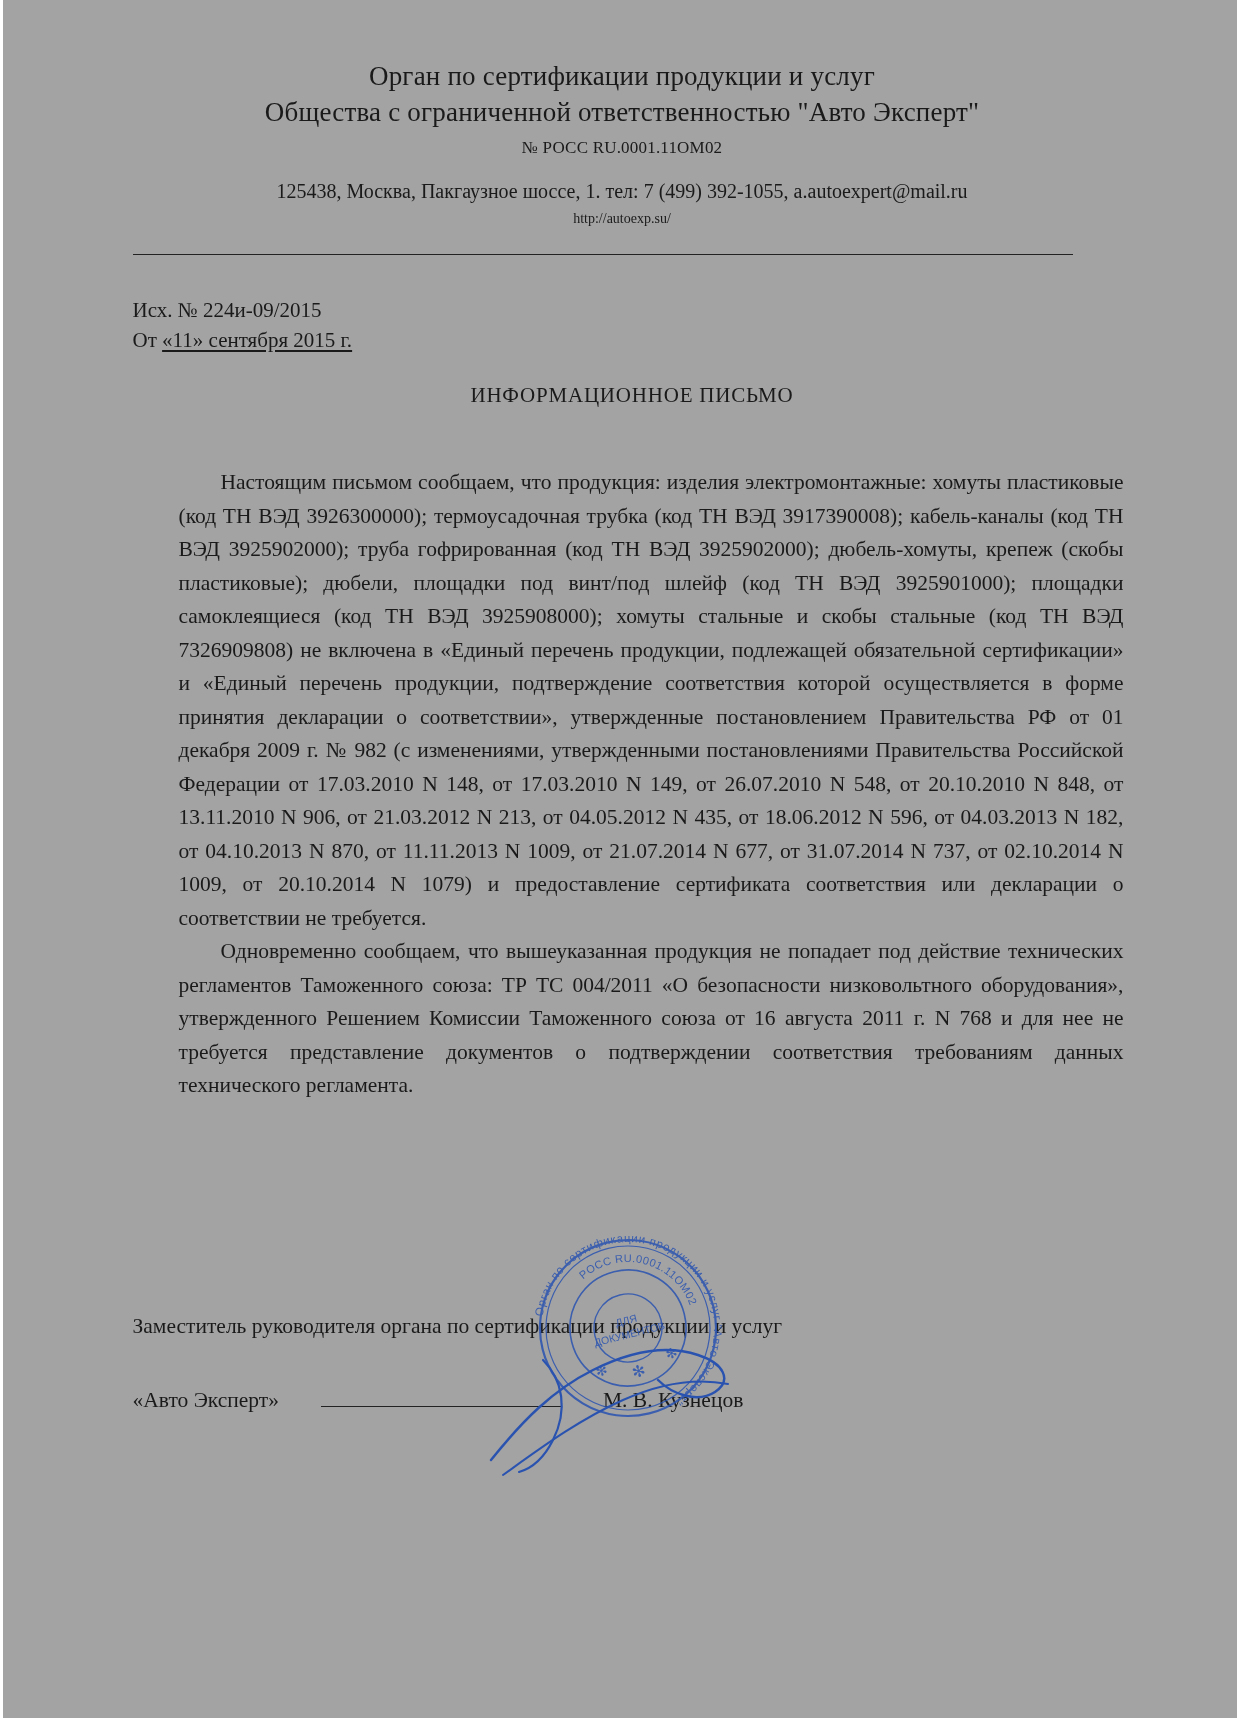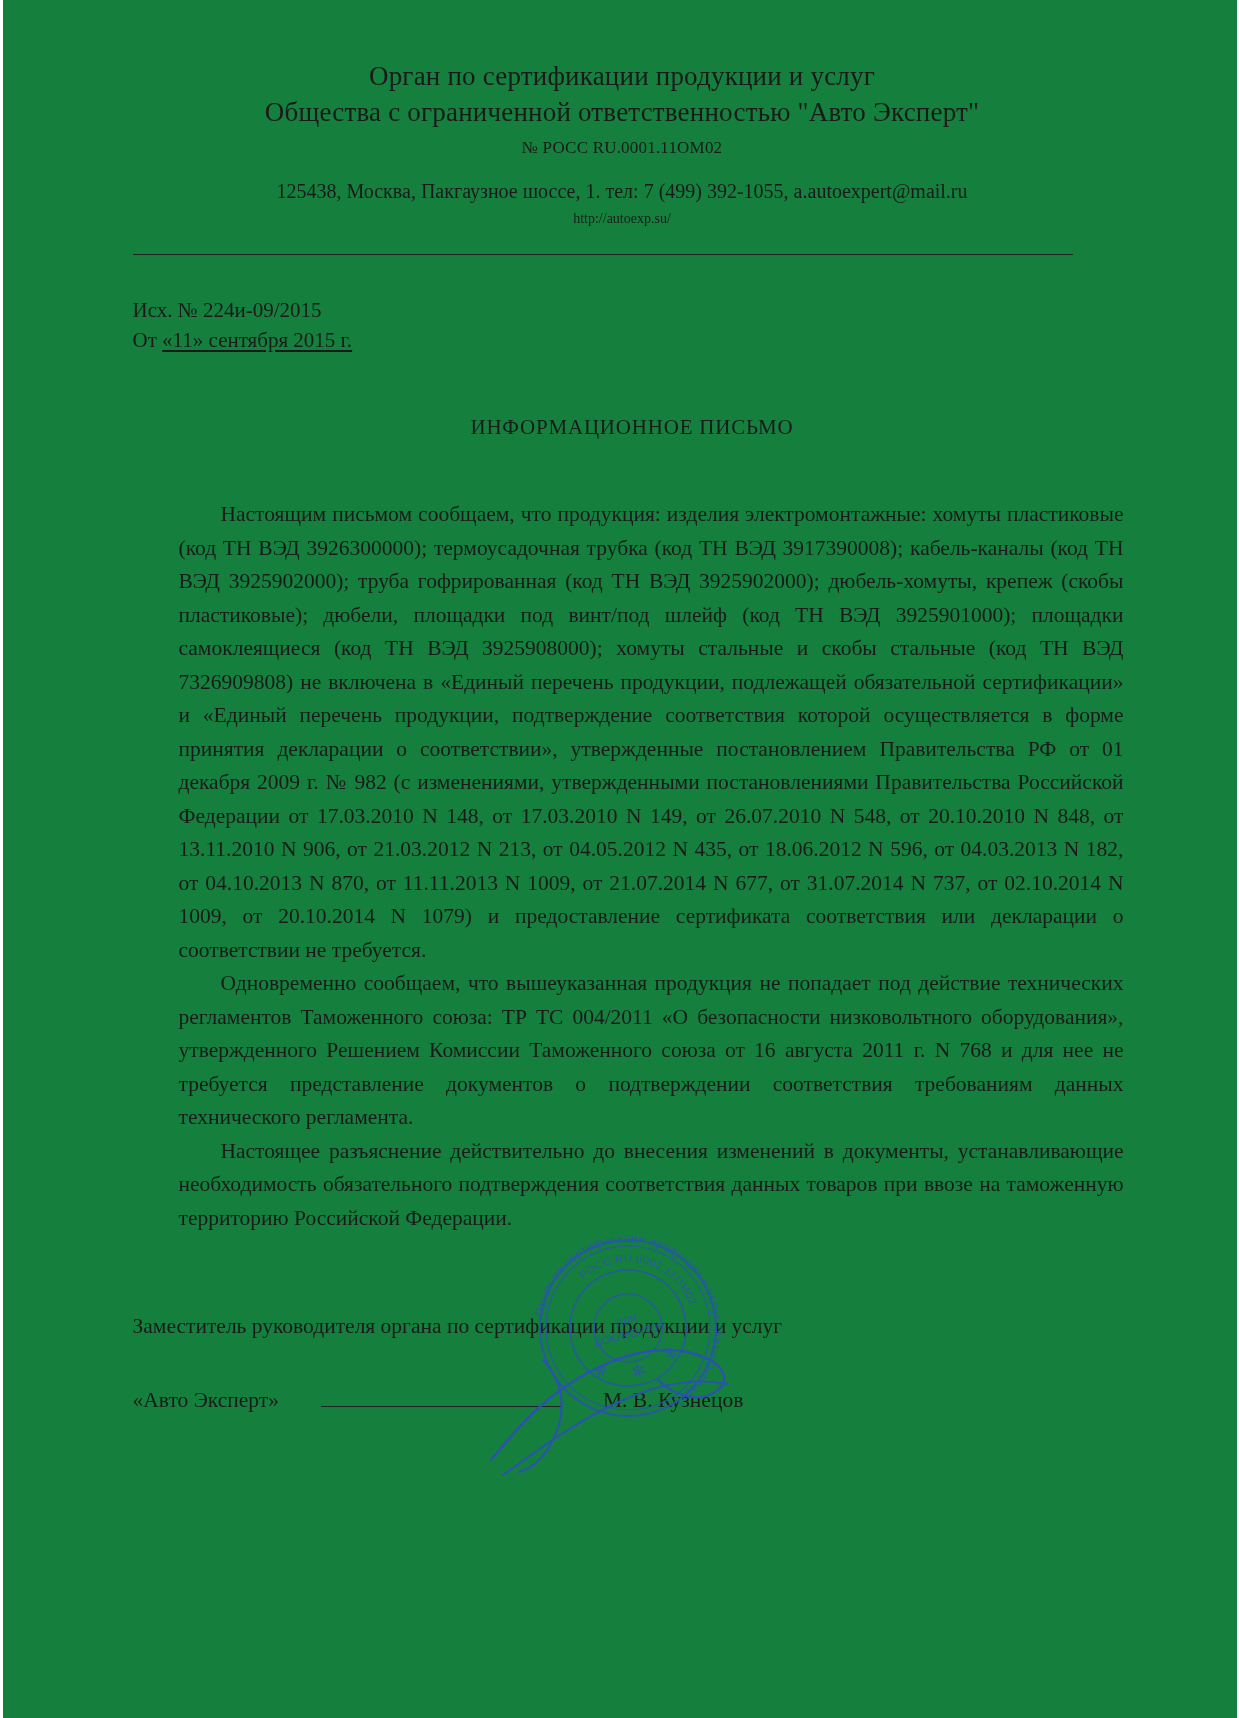--- a/index.html
+++ b/index.html
@@ -9,21 +9,21 @@
   }
   body {
     font-family: "Liberation Serif", "DejaVu Serif", serif;
     color: #1a1a1a;
   }
   .page {
     position: relative;
     width: 1234px;
     height: 1718px;
     margin: 0 auto;
-    background: #15803d;
+    background: #a3a3a3;
     overflow: hidden;
   }
   .content {
     position: absolute;
     left: 130px;
     top: 0;
     width: 979px;
     height: 1718px;
   }
 
@@ -81,21 +81,21 @@
     font-size: 21px;
     line-height: 31px;
     text-align: right;
   }
   .addressee .row {
     display: block;
   }
 
   
   .doc-title {
-    margin-top: 60px;
+    margin-top: 28px;
     text-align: center;
     font-size: 21px;
     letter-spacing: 0.8px;
     padding-left: 20px;
   }
 
   
   .body-text {
     margin-top: 58px;
     font-size: 21.5px;
@@ -178,21 +178,20 @@
       <div>Исх. № 224и-09/2015</div>
       <div><span>От </span><span class="underlined">«11» сентября 2015 г.</span></div>
     </div>
 
 
     <div class="doc-title">ИНФОРМАЦИОННОЕ ПИСЬМО</div>
 
     <div class="body-text">
       <p>Настоящим письмом сообщаем, что продукция: изделия электромонтажные: хомуты пластиковые (код ТН ВЭД 3926300000); термоусадочная трубка (код ТН ВЭД 3917390008); кабель-каналы (код ТН ВЭД 3925902000); труба гофрированная (код ТН ВЭД 3925902000); дюбель-хомуты, крепеж (скобы пластиковые); дюбели, площадки под винт/под шлейф (код ТН ВЭД 3925901000); площадки самоклеящиеся (код ТН ВЭД 3925908000); хомуты стальные и скобы стальные (код ТН ВЭД 7326909808) не включена в «Единый перечень продукции, подлежащей обязательной сертификации» и «Единый перечень продукции, подтверждение соответствия которой осуществляется в форме принятия декларации о соответствии», утвержденные постановлением Правительства РФ от 01 декабря 2009 г. № 982 (с изменениями, утвержденными постановлениями Правительства Российской Федерации от 17.03.2010 N 148, от 17.03.2010 N 149, от 26.07.2010 N 548, от 20.10.2010 N 848, от 13.11.2010 N 906, от 21.03.2012 N 213, от 04.05.2012 N 435, от 18.06.2012 N 596, от 04.03.2013 N 182, от 04.10.2013 N 870, от 11.11.2013 N 1009, от 21.07.2014 N 677, от 31.07.2014 N 737, от 02.10.2014 N 1009, от 20.10.2014 N 1079) и предоставление сертификата соответствия или декларации о соответствии не требуется.</p>
       <p>Одновременно сообщаем, что вышеуказанная продукция не попадает под действие технических регламентов Таможенного союза: ТР ТС 004/2011 «О безопасности низковольтного оборудования», утвержденного Решением Комиссии Таможенного союза от 16 августа 2011 г. N 768 и для нее не требуется представление документов о подтверждении соответствия требованиям данных  технического регламента.</p>
-      <p>Настоящее разъяснение действительно до внесения изменений в документы, устанавливающие необходимость обязательного подтверждения соответствия данных товаров при ввозе на таможенную территорию Российской Федерации.</p>
     </div>
 
     <div class="sign-area">
       <div>Заместитель руководителя органа по сертификации продукции и услуг</div>
       <div class="sign-line-2">
         <span class="org">«Авто Эксперт»</span>
         <span class="rule-sign"></span>
         <span class="name">М. В. Кузнецов</span>
       </div>
     </div>

